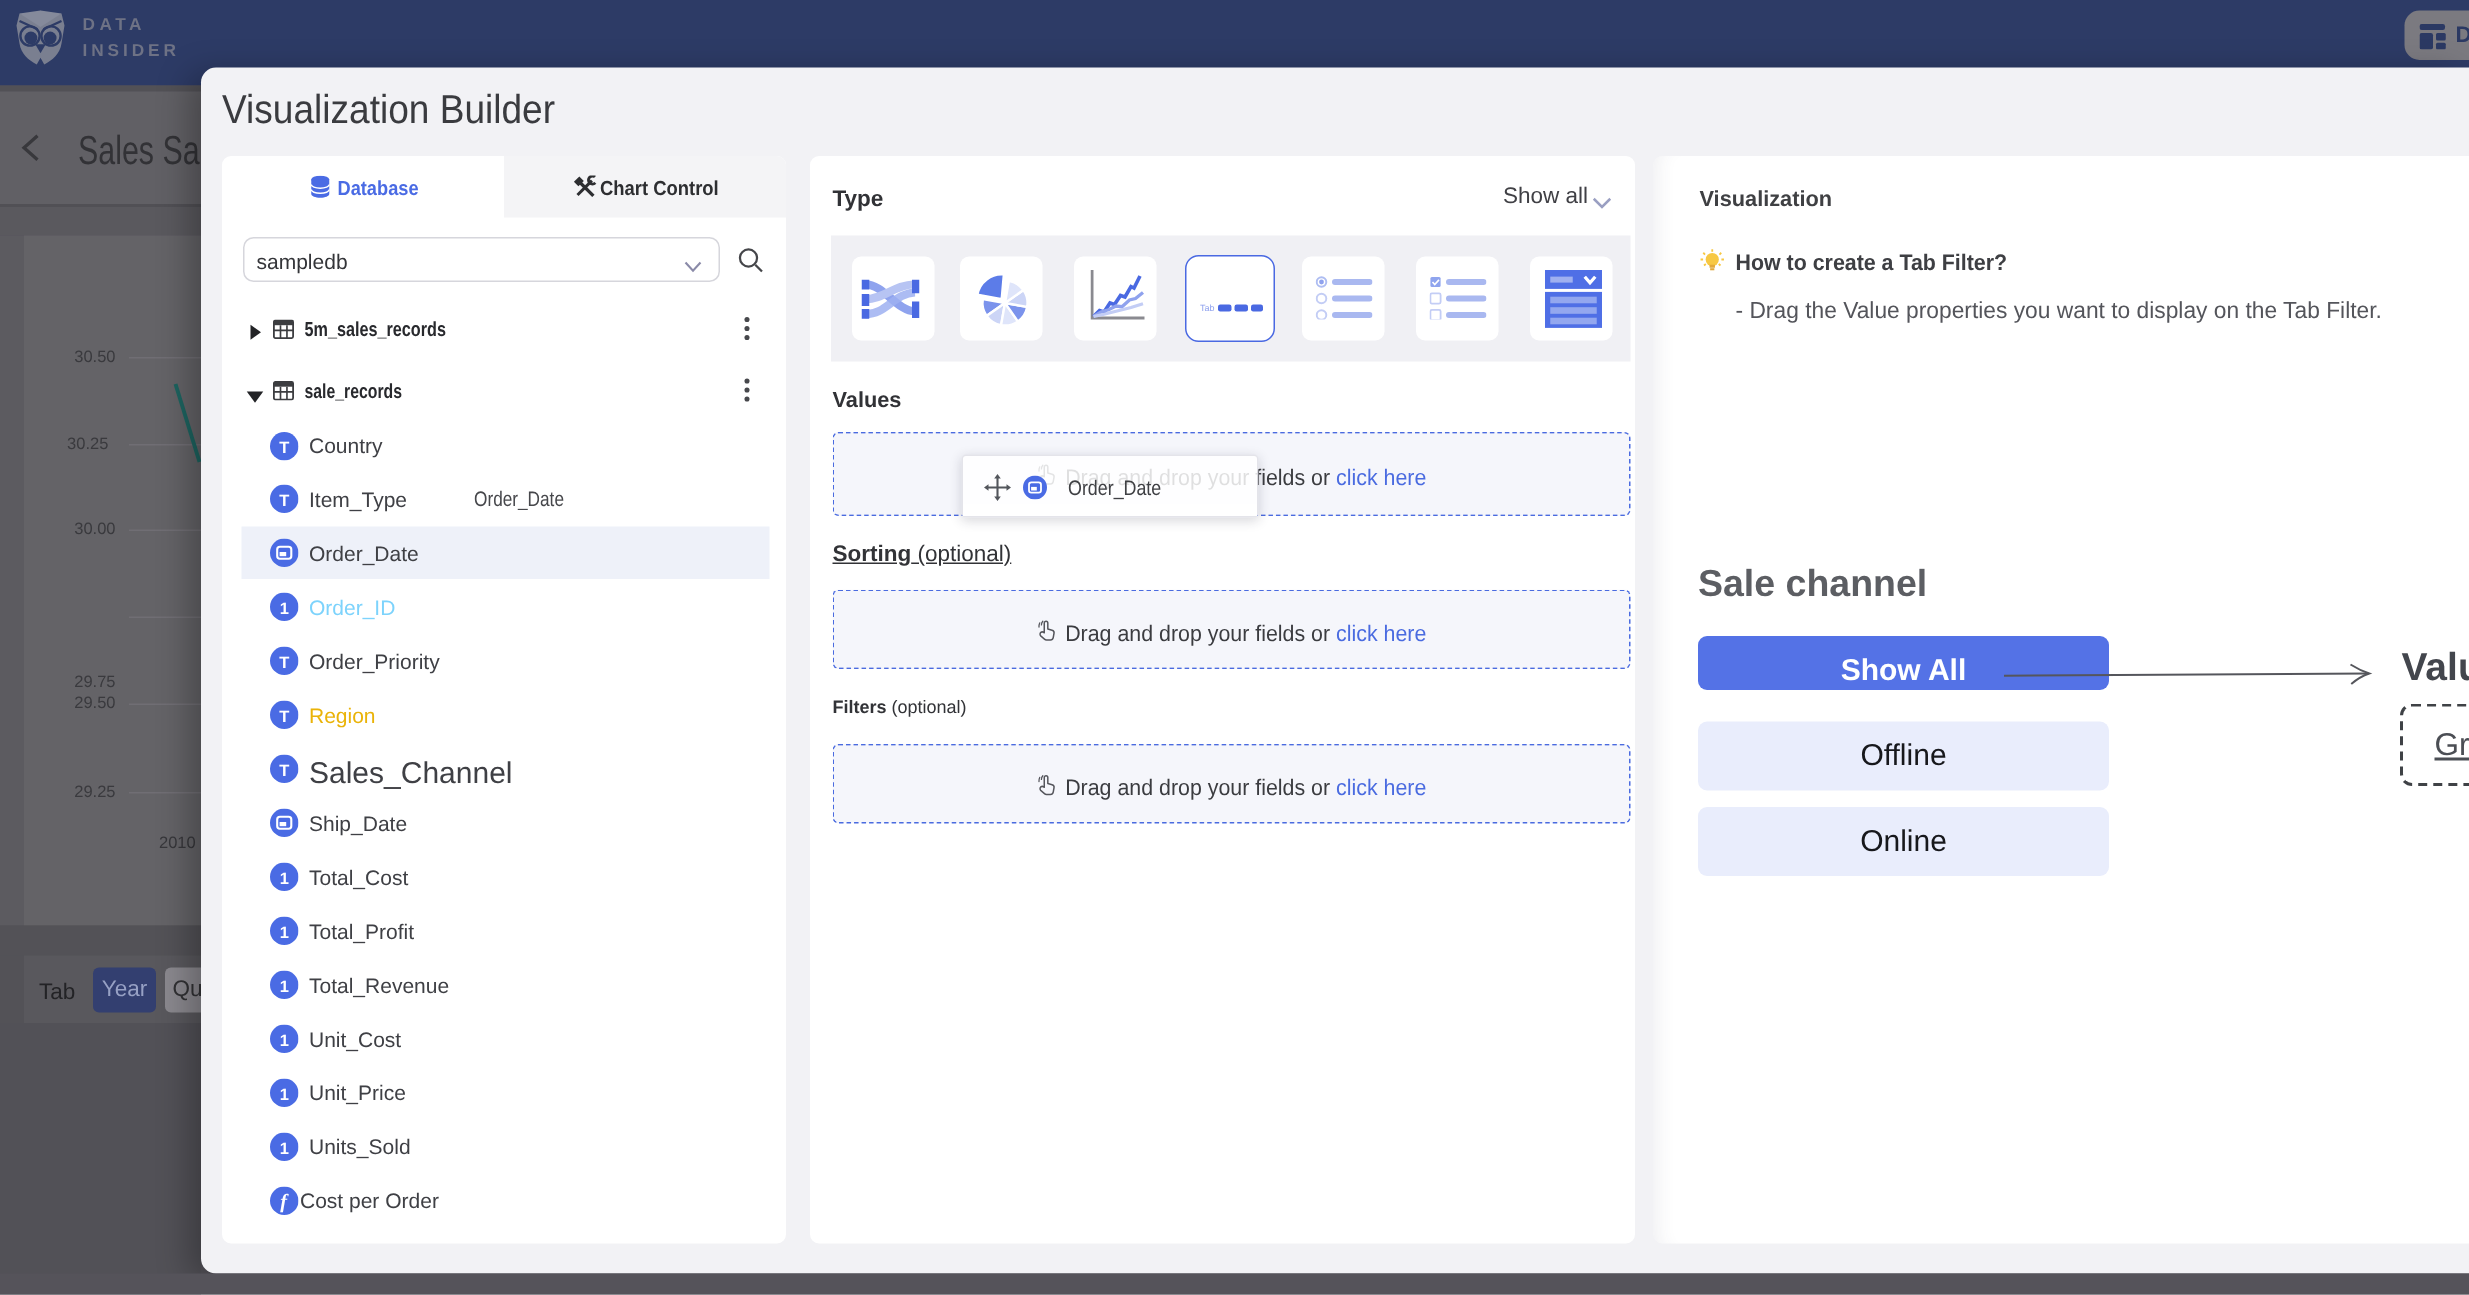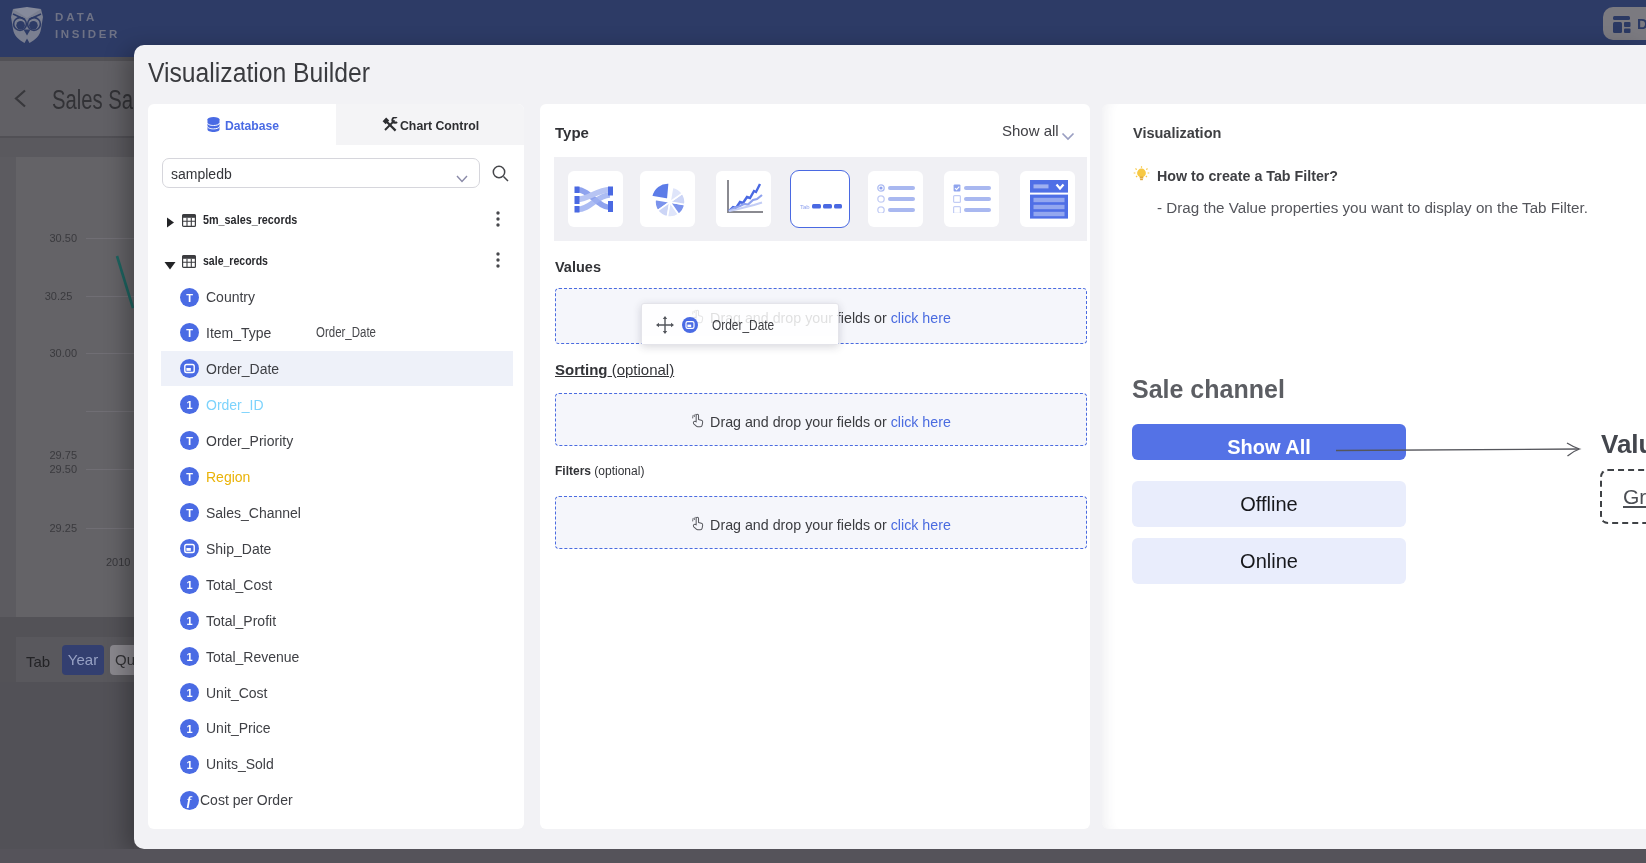--- a/index.html
+++ b/index.html
@@ -178,21 +178,21 @@
     <div class="abs" style="left:206px;top:432.8px;font-size:14px;color:#3f4045;">Order_Priority</div>
     <div class="abs" style="left:180px;top:467.3px;width:19px;height:19px;"><svg width="19" height="19" viewBox="0 0 19 19">
         <circle cx="9.5" cy="9.5" r="9.5" fill="#4a6be4"></circle>
         <text x="9.5" y="14" font-size="11" font-weight="bold" fill="#fff" text-anchor="middle" font-family="Liberation Sans">T</text>
       </svg></div>
     <div class="abs" style="left:206px;top:468.8px;font-size:14px;color:#eab308;">Region</div>
     <div class="abs" style="left:180px;top:503.2px;width:19px;height:19px;"><svg width="19" height="19" viewBox="0 0 19 19">
         <circle cx="9.5" cy="9.5" r="9.5" fill="#4a6be4"></circle>
         <text x="9.5" y="14" font-size="11" font-weight="bold" fill="#fff" text-anchor="middle" font-family="Liberation Sans">T</text>
       </svg></div>
-    <div class="abs" style="left:206px;top:504.7px;font-size:14px;color:#3f4045;">Sales_Channel</div>
+    <div class="abs" style="left:206px;top:504.7px;font-size:20px;color:#3f4045;">Sales_Channel</div>
     <div class="abs" style="left:180px;top:539.2px;width:19px;height:19px;"><svg width="19" height="19" viewBox="0 0 19 19">
         <circle cx="9.5" cy="9.5" r="9.5" fill="#4a6be4"></circle>
         <rect x="4.8" y="5.5" width="9.4" height="8" rx="1.8" stroke="#fff" stroke-width="1.4" fill="none"></rect>
         <rect x="6.4" y="9" width="4.4" height="2.8" fill="#fff"></rect>
       </svg></div>
     <div class="abs" style="left:206px;top:540.7px;font-size:14px;color:#3f4045;">Ship_Date</div>
     <div class="abs" style="left:180px;top:575.1px;width:19px;height:19px;"><svg width="19" height="19" viewBox="0 0 19 19">
         <circle cx="9.5" cy="9.5" r="9.5" fill="#4a6be4"></circle>
         <text x="9.5" y="14" font-size="11" font-weight="bold" fill="#fff" text-anchor="middle" font-family="Liberation Sans">1</text>
       </svg></div>

